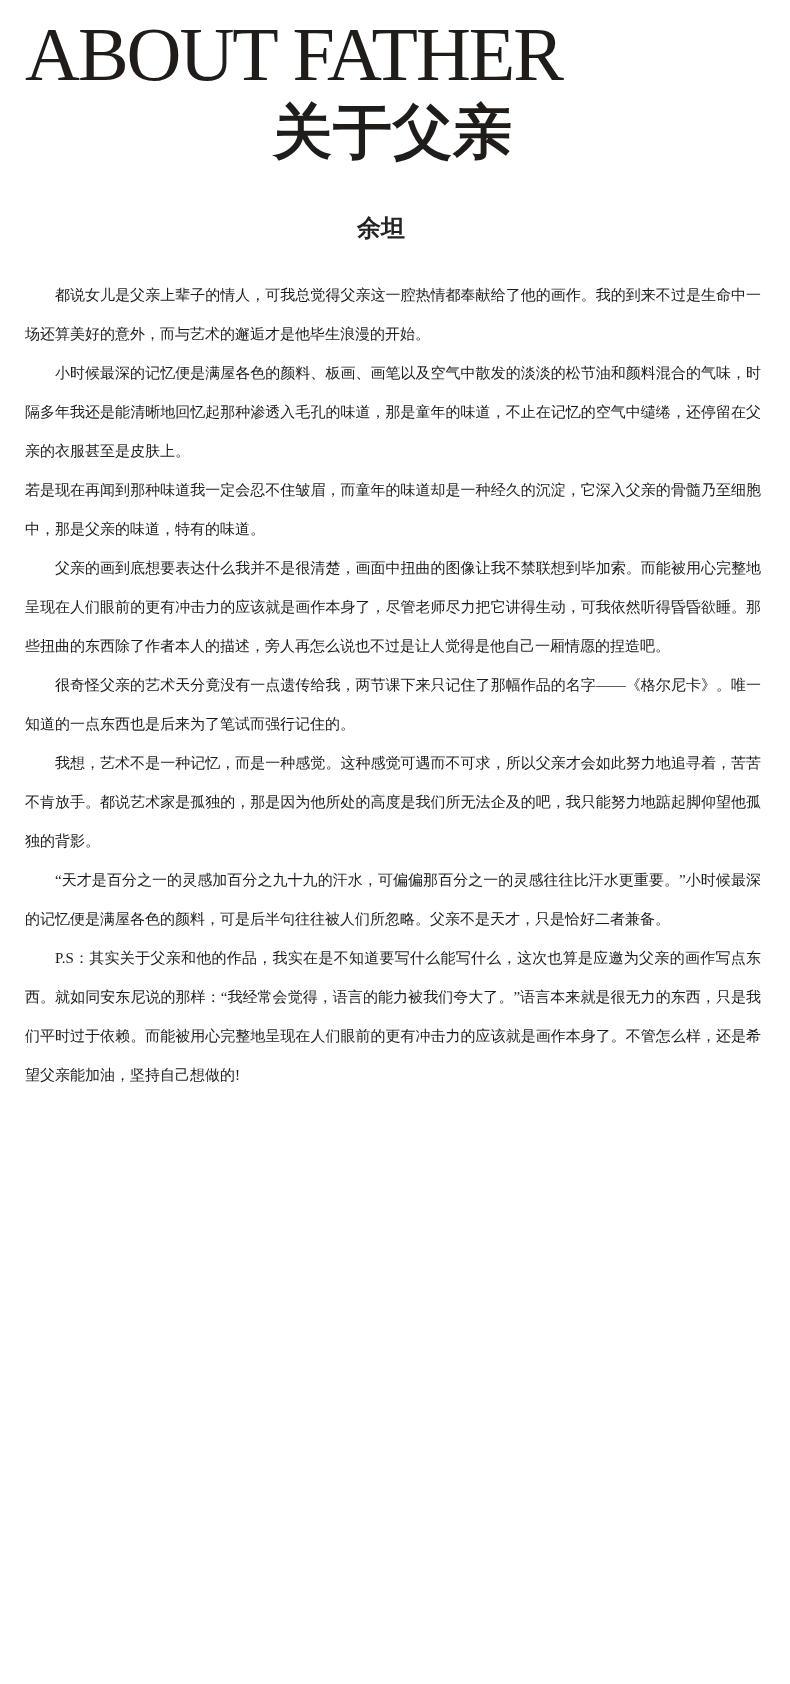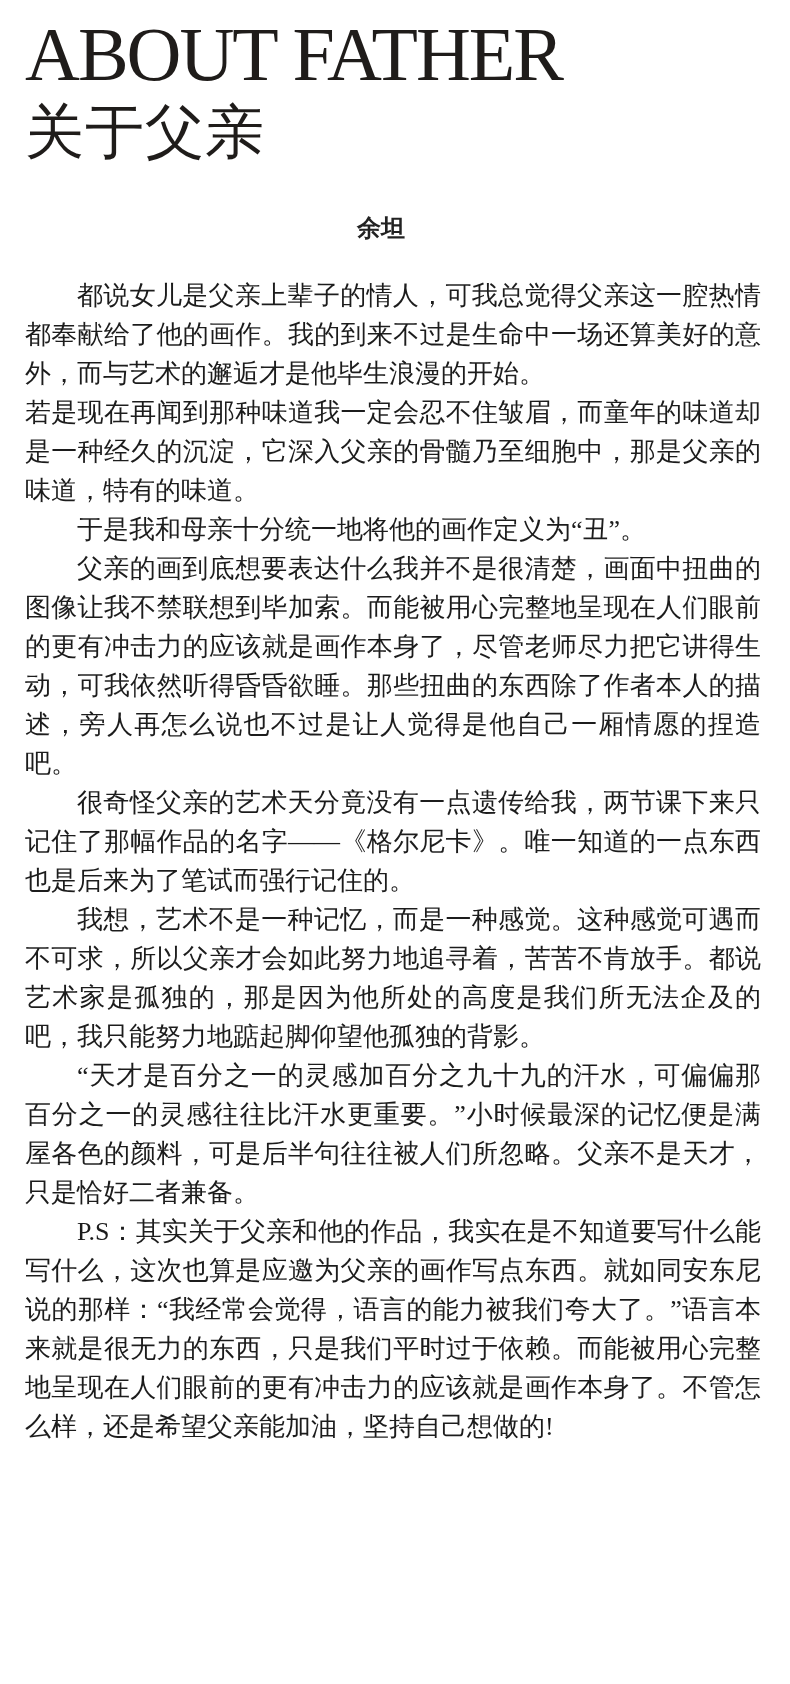--- a/index.html
+++ b/index.html
@@ -25,62 +25,63 @@
     font-weight: 500;
     font-size: 76px;
     line-height: 80px;
     letter-spacing: -2px;
     color: #1f1c1a;
     white-space: nowrap;
   }
   .title-zh {
     margin: 6px 0 0 0;
     font-family: "Liberation Serif", "DejaVu Serif", serif;
-    font-weight: 400;
+    font-weight: 700;
     font-size: 59px;
     line-height: 64px;
     color: #1f1c1a;
     letter-spacing: 1px;
+    text-align: center;
   }
   .author-line {
     margin-top: 50px;
     text-align: center;
     padding-right: 24px;
     font-size: 24px;
     line-height: 28px;
     font-weight: 600;
     color: #222;
   }
   .essay-body {
     margin-top: 34px;
   }
   .essay-body p {
     margin: 0;
-    font-size: 26px;
+    font-size: 15px;
     line-height: 39px;
     text-align: justify;
     text-justify: inter-ideograph;
     text-indent: 2em;
     color: #1c1c1c;
     word-break: break-all;
   }
   .essay-body p.no-indent {
     text-indent: 0;
   }
 </style>
 </head>
 <body>
 
 <div class="page">
   <h1 class="title-en">ABOUT FATHER</h1>
   <h2 class="title-zh">关于父亲</h2>
   <div class="author-line">余坦</div>
   <div class="essay-body">
       <p>都说女儿是父亲上辈子的情人，可我总觉得父亲这一腔热情都奉献给了他的画作。我的到来不过是生命中一场还算美好的意外，而与艺术的邂逅才是他毕生浪漫的开始。</p>
+      <p>小时候最深的记忆便是满屋各色的颜料、板画、画笔以及空气中散发的淡淡的松节油和颜料混合的气味，时隔多年我还是能清晰地回忆起那种渗透入毛孔的味道，那是童年的味道，不止在记忆的空气中缱绻，还停留在父亲的衣服甚至是皮肤上。</p>
       <p class="no-indent">若是现在再闻到那种味道我一定会忍不住皱眉，而童年的味道却是一种经久的沉淀，它深入父亲的骨髓乃至细胞中，那是父亲的味道，特有的味道。</p>
-      <p>于是我和母亲十分统一地将他的画作定义为“丑”。</p>
       <p>父亲的画到底想要表达什么我并不是很清楚，画面中扭曲的图像让我不禁联想到毕加索。而能被用心完整地呈现在人们眼前的更有冲击力的应该就是画作本身了，尽管老师尽力把它讲得生动，可我依然听得昏昏欲睡。那些扭曲的东西除了作者本人的描述，旁人再怎么说也不过是让人觉得是他自己一厢情愿的捏造吧。</p>
       <p>很奇怪父亲的艺术天分竟没有一点遗传给我，两节课下来只记住了那幅作品的名字——《格尔尼卡》。唯一知道的一点东西也是后来为了笔试而强行记住的。</p>
       <p>我想，艺术不是一种记忆，而是一种感觉。这种感觉可遇而不可求，所以父亲才会如此努力地追寻着，苦苦不肯放手。都说艺术家是孤独的，那是因为他所处的高度是我们所无法企及的吧，我只能努力地踮起脚仰望他孤独的背影。</p>
       <p>“天才是百分之一的灵感加百分之九十九的汗水，可偏偏那百分之一的灵感往往比汗水更重要。”小时候最深的记忆便是满屋各色的颜料，可是后半句往往被人们所忽略。父亲不是天才，只是恰好二者兼备。</p>
       <p>P.S：其实关于父亲和他的作品，我实在是不知道要写什么能写什么，这次也算是应邀为父亲的画作写点东西。就如同安东尼说的那样：“我经常会觉得，语言的能力被我们夸大了。”语言本来就是很无力的东西，只是我们平时过于依赖。而能被用心完整地呈现在人们眼前的更有冲击力的应该就是画作本身了。不管怎么样，还是希望父亲能加油，坚持自己想做的!</p>
     </div>
 </div>
 
 </body></html>

